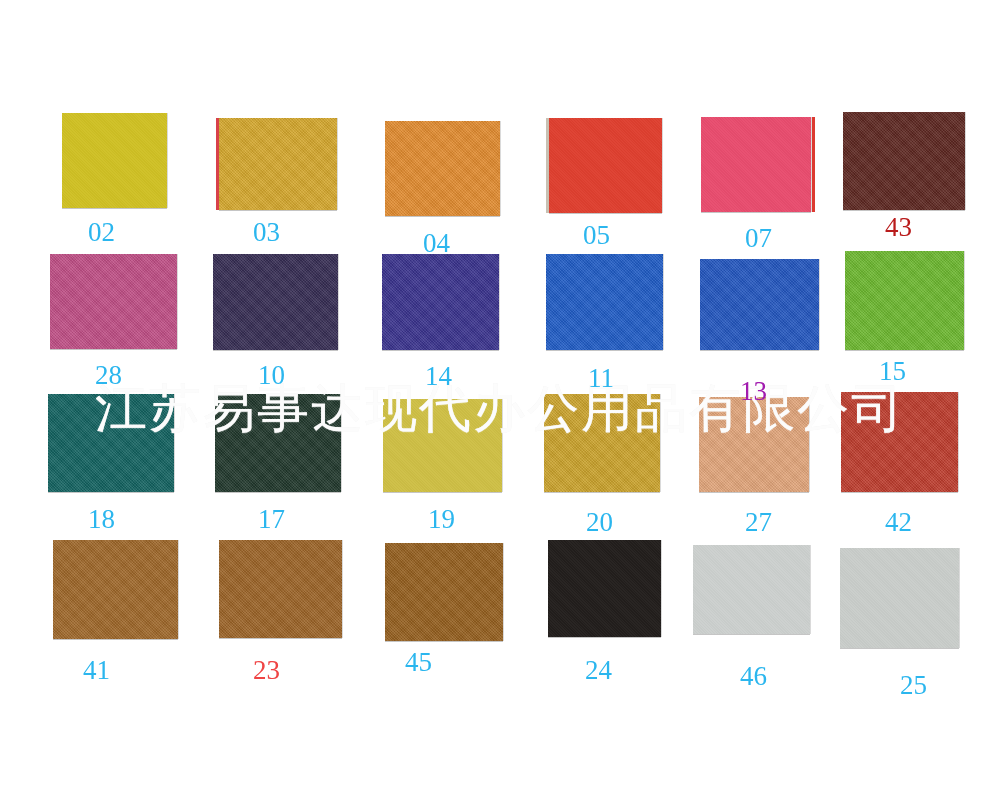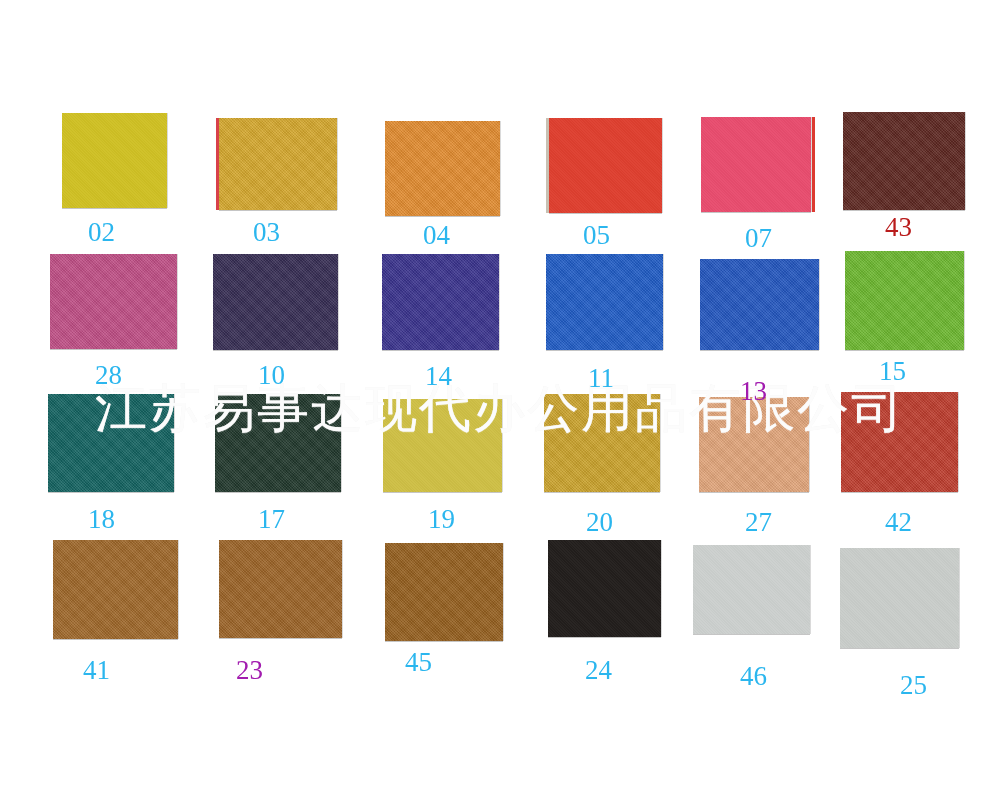--- a/index.html
+++ b/index.html
@@ -127,21 +127,21 @@
   <div id="watermark-shadow">江苏易事达现代办公用品有限公司</div>
 
   <div id="swatch-grid">
       <div class="swatch-chip smooth" style="left: 62px; top: 113px; width: 105px; height: 95px; background: rgb(207, 192, 36);"></div>
       <div class="swatch-label" style="left: 88px; top: 219px; color: rgb(43, 182, 238);">02</div>
       <div class="swatch-chip" style="left: 219px; top: 118px; width: 118px; height: 92px; background: rgb(211, 166, 44);">
         <div class="edge-stripe" style="background: rgb(216, 65, 74); left: -3px;"></div>
       </div>
       <div class="swatch-label" style="left: 253px; top: 219px; color: rgb(43, 182, 238);">03</div>
       <div class="swatch-chip" style="left: 385px; top: 121px; width: 115px; height: 95px; background: rgb(224, 138, 46);"></div>
-      <div class="swatch-label" style="left: 423px; top: 222px; color: rgb(43, 182, 238);">04</div>
+      <div class="swatch-label" style="left: 423px; top: 230px; color: rgb(43, 182, 238);">04</div>
       <div class="swatch-chip smooth" style="left: 549px; top: 118px; width: 113px; height: 95px; background: rgb(222, 63, 47);">
         <div class="edge-stripe" style="background: rgb(200, 192, 178); left: -3px;"></div>
       </div>
       <div class="swatch-label" style="left: 583px; top: 222px; color: rgb(43, 182, 238);">05</div>
       <div class="swatch-chip smooth" style="left: 701px; top: 117px; width: 110px; height: 95px; background: rgb(232, 76, 110);">
         <div class="edge-stripe" style="background: rgb(220, 58, 48); right: -4px;"></div>
       </div>
       <div class="swatch-label" style="left: 745px; top: 225px; color: rgb(43, 182, 238);">07</div>
       <div class="swatch-chip" style="left: 843px; top: 112px; width: 122px; height: 98px; background: rgb(92, 38, 32);"></div>
       <div class="swatch-label" style="left: 885px; top: 214px; color: #b91c1c;">43</div>
@@ -165,21 +165,21 @@
       <div class="swatch-label" style="left: 428px; top: 506px; color: rgb(43, 182, 238);">19</div>
       <div class="swatch-chip" style="left: 544px; top: 394px; width: 116px; height: 98px; background: rgb(201, 161, 43);"></div>
       <div class="swatch-label" style="left: 586px; top: 509px; color: rgb(43, 182, 238);">20</div>
       <div class="swatch-chip" style="left: 699px; top: 397px; width: 110px; height: 95px; background: rgb(224, 164, 121);"></div>
       <div class="swatch-label" style="left: 745px; top: 509px; color: rgb(43, 182, 238);">27</div>
       <div class="swatch-chip" style="left: 841px; top: 392px; width: 117px; height: 100px; background: rgb(188, 59, 44);"></div>
       <div class="swatch-label" style="left: 885px; top: 509px; color: rgb(43, 182, 238); text-align: center;">42</div>
       <div class="swatch-chip" style="left: 53px; top: 540px; width: 125px; height: 99px; background: rgb(157, 102, 40);"></div>
       <div class="swatch-label" style="left: 83px; top: 657px; color: rgb(43, 182, 238);">41</div>
       <div class="swatch-chip" style="left: 219px; top: 540px; width: 123px; height: 98px; background: rgb(154, 98, 38);"></div>
-      <div class="swatch-label" style="left: 236px; top: 657px; color: #a21caf;">23</div>
+      <div class="swatch-label" style="left: 253px; top: 657px; color: #ef4444;">23</div>
       <div class="swatch-chip" style="left: 385px; top: 543px; width: 118px; height: 98px; background: rgb(147, 94, 30);"></div>
       <div class="swatch-label" style="left: 405px; top: 649px; color: rgb(43, 182, 238);">45</div>
       <div class="swatch-chip smooth" style="left: 548px; top: 540px; width: 113px; height: 97px; background: rgb(34, 30, 28);"></div>
       <div class="swatch-label" style="left: 585px; top: 657px; color: rgb(43, 182, 238);">24</div>
       <div class="swatch-chip smooth" style="left: 693px; top: 545px; width: 117px; height: 89px; background: rgb(204, 208, 206);"></div>
       <div class="swatch-label" style="left: 740px; top: 663px; color: rgb(43, 182, 238);">46</div>
       <div class="swatch-chip smooth" style="left: 840px; top: 548px; width: 119px; height: 100px; background: rgb(201, 205, 202);"></div>
       <div class="swatch-label" style="left: 885px; top: 672px; color: rgb(43, 182, 238); margin-left: 15px;">25</div>
     </div>
 

